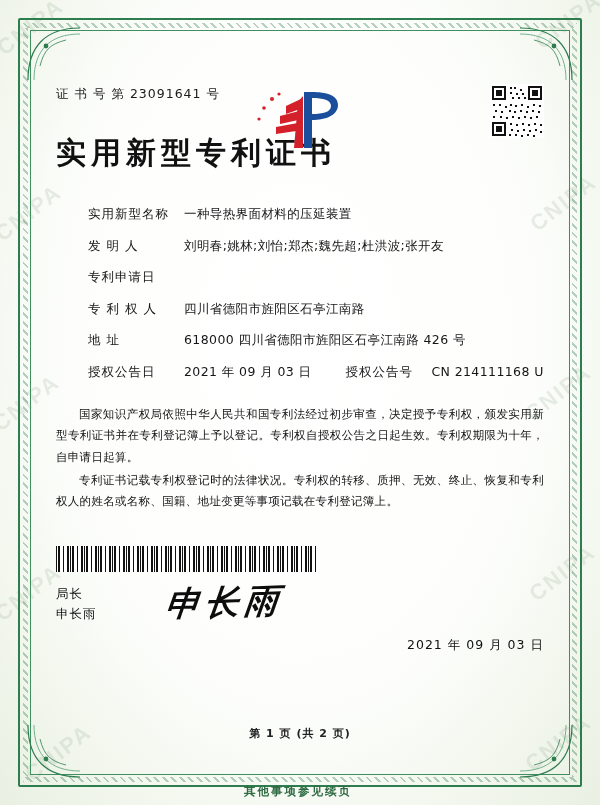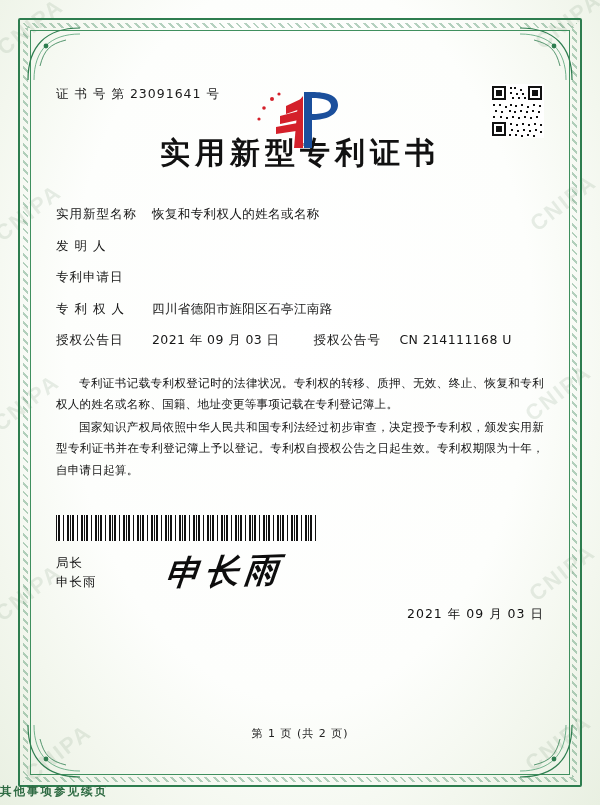--- a/index.html
+++ b/index.html
@@ -118,34 +118,34 @@
 
   .qr {
     position: absolute;
     right: 0;
     top: 24px;
     width: 54px;
     height: 54px;
   }
 
   .title {
-    text-align: center;
     font-family: "DejaVu Serif", "Liberation Serif", serif;
     font-weight: bold;
     font-size: 30px;
     letter-spacing: 5px;
     color: #111;
     margin-top: 30px;
   }
 
   .fields {
     margin-top: 34px;
     font-size: 12.5px;
     color: #161616;
     line-height: 1;
+    margin-left: 32px;
   }
   .field {
     display: flex;
     align-items: baseline;
     margin-bottom: 19px;
   }
   .field .lbl {
     width: 96px;
     flex: 0 0 96px;
     letter-spacing: 1px;
@@ -229,27 +229,29 @@
 
   .page-no {
     position: absolute;
     left: 0;
     right: 0;
     bottom: 8px;
     text-align: center;
     font-size: 11px;
     color: #222;
     letter-spacing: 1px;
+    font-weight: bold;
   }
 
   .footnote {
     position: absolute;
     left: 0;
     right: 4px;
     bottom: 6px;
+    text-align: center;
     font-size: 11.5px;
     color: #2f6b43;
     letter-spacing: 2px;
     font-weight: bold;
   }
 </style>
 </head>
 <body>
 
 <div class="page">
@@ -378,51 +380,56 @@
     </svg>
 
     <div class="row-certno">证 书 号 第 23091641 号</div>
 
     <div class="title">实用新型专利证书</div>
 
     <div class="fields">
 
       <div class="field">
         <div class="lbl">实用新型名称</div>
-        <div class="val">恢复和专利权人的姓名或名称</div>
+        <div class="val">一种导热界面材料的压延装置</div>
       </div>
 
       <div class="field">
         <div class="lbl">发 明 人</div>
+        <div class="val">刘明春;姚林;刘怡;郑杰;魏先超;杜洪波;张开友</div>
       </div>
 
 
       <div class="field">
         <div class="lbl">专利申请日</div>
       </div>
 
       <div class="field">
         <div class="lbl">专 利 权 人</div>
         <div class="val">四川省德阳市旌阳区石亭江南路</div>
       </div>
 
+      <div class="field">
+        <div class="lbl">地 址</div>
+        <div class="val">618000 四川省德阳市旌阳区石亭江南路 426 号</div>
+      </div>
 
       <div class="field two">
         <div class="lbl">授权公告日</div>
         <div class="val2">2021 年 09 月 03 日</div>
         <div class="spacer-mid"></div>
         <div class="lbl2">授权公告号</div>
         <div class="val2">CN 214111168 U</div>
       </div>
 
     </div>
 
     <div class="para">
+      <p>国家知识产权局依照中华人民共和国专利法经过初步审查，决定授予专利权，颁发实用新型专利证书并在专利登记簿上予以登记。专利权自授权公告之日起生效。专利权期限为十年，自申请日起算。</p>
       <p>专利证书记载专利权登记时的法律状况。专利权的转移、质押、无效、终止、恢复和专利权人的姓名或名称、国籍、地址变更等事项记载在专利登记簿上。</p>
-      <p>国家知识产权局依照中华人民共和国专利法经过初步审查，决定授予专利权，颁发实用新型专利证书并在专利登记簿上予以登记。专利权自授权公告之日起生效。专利权期限为十年，自申请日起算。</p>
     </div>
 
     <div class="barcode"></div>
 
     <div class="signature-block">
       <div class="sig-label">局长</div>
       <div class="sig-label">申长雨</div>
       <div class="sig-hand">申长雨</div>
       <div class="date-right">2021 年 09 月 03 日</div>
     </div>

